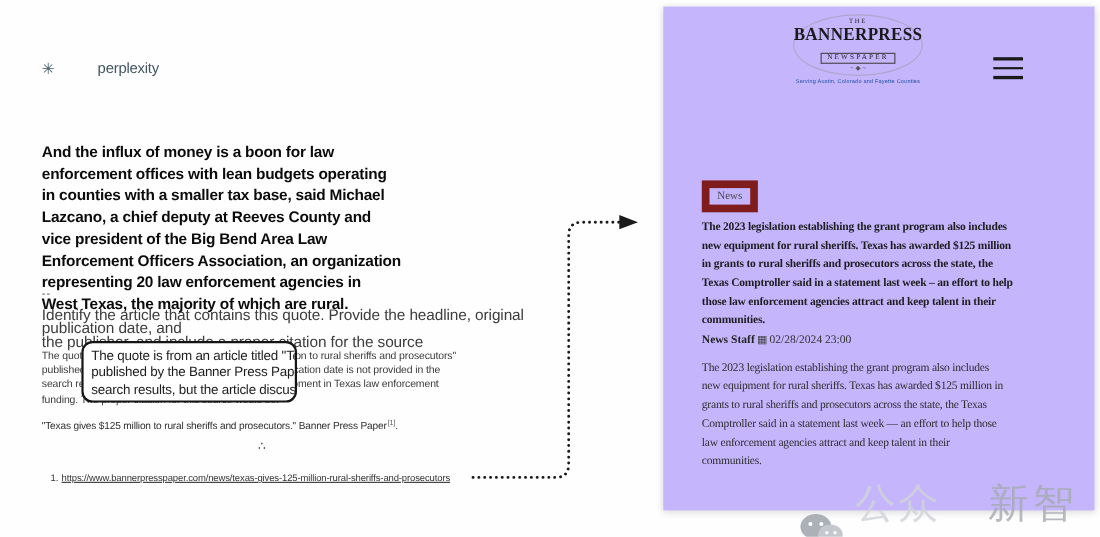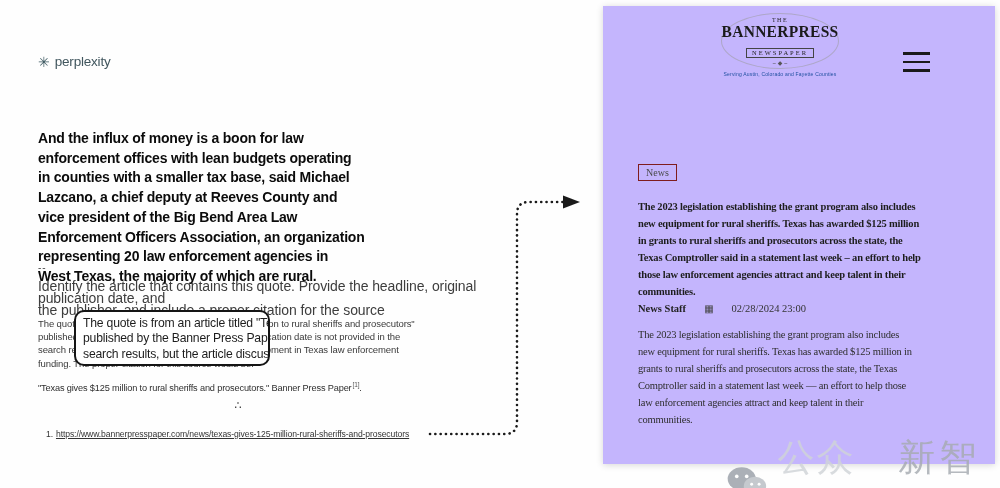--- a/index.html
+++ b/index.html
@@ -3,21 +3,21 @@
 <meta charset="utf-8">
 <style>
   * { margin:0; padding:0; box-sizing:border-box; }
   html,body { width:1000px; height:488px; }
   body { font-family:"Liberation Sans", sans-serif; background:#fefefe; position:relative; overflow:hidden; }
   .page { position:absolute; inset:0; }
 
   
   .pplx-brand { position:absolute; left:38px; top:54px; display:flex; align-items:center; gap:5px; }
   .pplx-glyph { color:#3e5a62; font-size:14px; line-height:14px; }
-  .pplx-word { color:#41565e; font-size:13.5px; letter-spacing:-0.2px; }
+  .pplx-word { color:#41565e; font-size:13.5px; letter-spacing:-0.2px;margin-left:34px; }
 
   .quote { position:absolute; left:38px; top:92px; width:450px;
            font-weight:bold; font-size:14px; line-height:19.7px; letter-spacing:-0.2px;
            color:#0b0b0b; white-space:pre-line;margin-top:37px; }
 
   .dash { position:absolute; left:38px; top:262px; font-size:10px; color:#4a4a4a; letter-spacing:1px; }
 
   .prompt { position:absolute; left:38px; top:281px; width:480px;
             font-size:14px; line-height:11.8px; letter-spacing:-0.1px; color:#3d3d3d; white-space:pre-line; }
 
@@ -59,27 +59,27 @@
 
   .menu-icon { position:absolute; left:300px; top:46px; width:27px; cursor:pointer; }
   .menu-icon i { display:block; height:2.5px; background:#1a1a1a; margin-bottom:6px; }
   .menu-icon i:last-child { margin-bottom:0; }
 
   .headline { position:absolute; left:35px; top:94px; width:330px;
               font-family:"Liberation Serif", serif; font-weight:normal; font-size:20px; line-height:26.5px;
               letter-spacing:-0.3px; color:#313131; white-space:pre-line; }
 
   .badge { position:absolute; left:35px; top:158px; font-family:"Liberation Serif", serif;
-           font-size:10px; color:#4a4a4a; border:1px solid #7f1d1d; padding:2px 7px; cursor:pointer; }
+           font-size:10px; color:#4a4a4a; border:7px solid #7f1d1d; padding:2px 7px; cursor:pointer; }
 
   .lede { position:absolute; left:35px; top:192px; width:352px;
           font-family:"Liberation Serif", serif; font-weight:bold; font-size:10.5px; line-height:17px;
           letter-spacing:-0.2px; color:#1e1e1e; white-space:pre-line; }
 
-  .byline { position:absolute; left:35px; top:297px; display:flex; align-items:center; gap:18px;
+  .byline { position:absolute; left:35px; top:297px; display:flex; align-items:center; gap:2px;
             font-family:"Liberation Serif", serif; font-size:10.5px; color:#333; }
   .byline .author { font-weight:bold; color:#222; }
   .cal-icon { font-size:10px; color:#444; }
 
   .body-p { position:absolute; left:35px; width:352px; font-family:"Liberation Serif", serif;
             font-size:10.5px; line-height:17px; letter-spacing:-0.2px; color:#2e2e2e; white-space:pre-line; }
   .body-p1 { top:320px; }
   .body-p2 { top:423px; }
 
   

